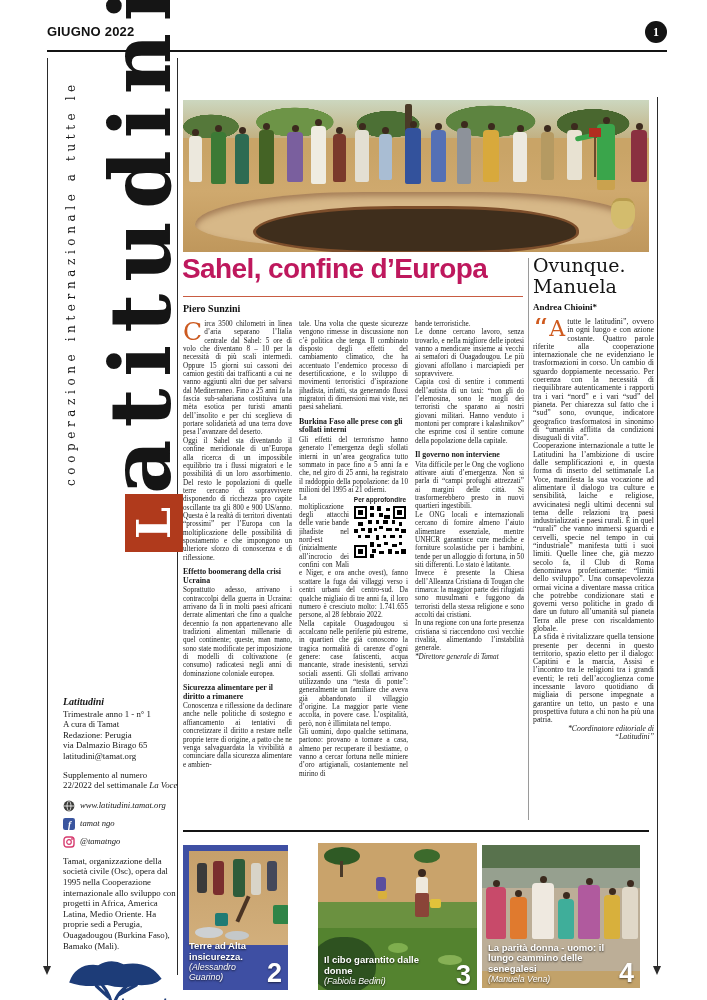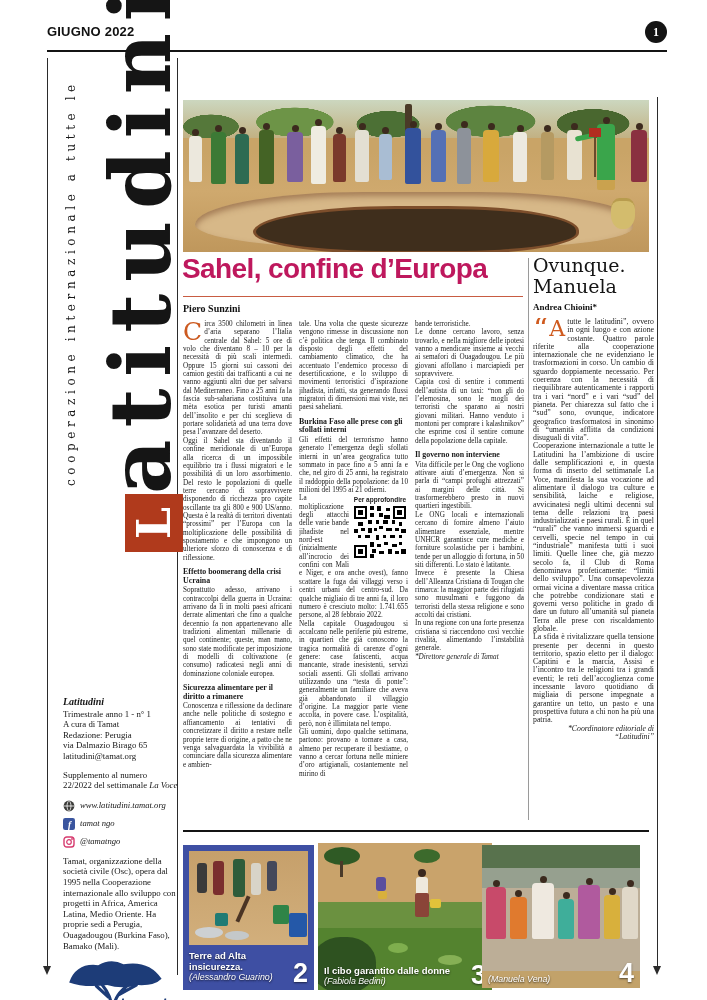--- a/index.html
+++ b/index.html
@@ -221,42 +221,42 @@
 <div class="abs ov-author">Andrea Chioini*</div>
 <div class="abs ovcol">
   <p><span class="oquote">“</span><span class="odrop">A</span><span>tutte le latitudini”, ovvero in ogni luogo e con azione costante. Quattro parole riferite alla cooperazione internazionale che ne evidenziano le trasformazioni in corso. Un cambio di sguardo doppiamente necessario. Per coerenza con la necessità di riequilibrare autenticamente i rapporti tra i vari “nord” e i vari “sud” del pianeta. Per chiarezza sul fatto che i “sud” sono, ovunque, indicatore geografico trasformatosi in sinonimo di “umanità afflitta da condizioni disuguali di vita”.</span></p>
   <p>Cooperazione internazionale a tutte le Latitudini ha l’ambizione di uscire dalle semplificazioni e, in questa forma di inserto del settimanale La Voce, manifesta la sua vocazione ad alimentare il dialogo tra culture e sensibilità, laiche e religiose, avvicinatesi negli ultimi decenni sul tema delle relazioni tra paesi industrializzati e paesi rurali. È in quel “rurali” che vanno immersi sguardi e cervelli, specie nel tempo in cui “industriale” manifesta tutti i suoi limiti. Quelle linee che, già mezzo secolo fa, il Club di Roma denominava profeticamente: “limiti dello sviluppo”. Una consapevolezza ormai vicina a diventare massa critica che potrebbe condizionare stati e governi verso politiche in grado di dare un futuro all’umanità sul pianeta Terra alle prese con riscaldamento globale.</p>
   <p>La sfida è rivitalizzare quella tensione presente per decenni in questo territorio, spazio eletto per il dialogo: Capitini e la marcia, Assisi e l’incontro tra le religioni tra i grandi eventi; le reti dell’accoglienza come incessante lavoro quotidiano di migliaia di persone impegnate a garantire un tetto, un pasto e una prospettiva futura a chi non ha più una patria.</p>
   <p class="ov-sig">*Coordinatore editoriale di “Latitudini”</p>
 </div>
 
 <div class="abs cards-rule"></div>
 
-<div class="card" style="left:183px;top:845px;width:131px;height:145px;background:#3e4fa3;">
+<div class="card" style="left:183px;top:845px;width:105px;height:145px;background:#3e4fa3;">
   <div class="card-photo" style="left:6px;top:6px;width:119px;height:94px;background:linear-gradient(#c6a06b,#d2af7c);">
     <span class="blob" style="left:8px;top:12px;width:10px;height:30px;background:#3a3a3a;border-radius:3px;"></span>
     <span class="blob" style="left:24px;top:10px;width:11px;height:34px;background:#7a2e2e;border-radius:3px;"></span>
     <span class="blob" style="left:44px;top:8px;width:12px;height:38px;background:#2e5c3a;border-radius:3px;"></span>
     <span class="blob" style="left:62px;top:12px;width:10px;height:32px;background:#d8d4c8;border-radius:3px;"></span>
     <span class="blob" style="left:78px;top:10px;width:10px;height:30px;background:#44485a;border-radius:3px;"></span>
     <span class="blob" style="left:52px;top:44px;width:4px;height:28px;background:#4a3424;transform:rotate(24deg);"></span>
     <span class="blob" style="left:26px;top:62px;width:13px;height:13px;background:#1f7b74;border-radius:2px;"></span>
     <span class="blob" style="left:84px;top:54px;width:16px;height:19px;background:#2f8447;border-radius:2px;"></span>
     <span class="blob" style="left:100px;top:62px;width:18px;height:24px;background:#2458a8;border-radius:2px;"></span>
     <span class="blob" style="left:6px;top:76px;width:28px;height:11px;background:#cdd0d2;border-radius:50%;"></span>
     <span class="blob" style="left:36px;top:80px;width:24px;height:9px;background:#c4c8ca;border-radius:50%;"></span>
   </div>
   <div class="card-caption" style="bottom:8px;">
     <div class="card-title">Terre ad Alta insicurezza.</div>
     <div class="card-credit">(Alessandro Guarino)</div>
   </div>
   <div class="card-num" style="bottom:2px;">2</div>
 </div>
 
-<div class="card" style="left:318px;top:843px;width:159px;height:147px;background:linear-gradient(#c9a36b 0 40%,#6b9140 40% 58%,#54832f 58% 100%);padding-left:15px;">
+<div class="card" style="left:318px;top:843px;width:159px;height:147px;background:linear-gradient(#c9a36b 0 40%,#6b9140 40% 58%,#54832f 58% 100%);">
   <div>
     <span class="blob" style="left:6px;top:4px;width:36px;height:18px;background:#2f5a25;border-radius:50%;"></span>
     <span class="blob" style="left:22px;top:18px;width:3px;height:16px;background:#4a3a28;"></span>
     <span class="blob" style="left:96px;top:6px;width:26px;height:14px;background:#3c6a2c;border-radius:50%;"></span>
     <span class="blob" style="left:58px;top:34px;width:10px;height:14px;background:#5a4e9e;border-radius:3px;"></span>
     <span class="blob" style="left:60px;top:48px;width:9px;height:8px;background:#d8b03c;border-radius:2px;"></span>
     <span class="blob" style="left:98px;top:34px;width:12px;height:17px;background:#efe9dc;border-radius:3px 3px 0 0;"></span>
     <span class="blob" style="left:97px;top:50px;width:14px;height:24px;background:#8a4438;border-radius:2px;"></span>
     <span class="blob" style="left:100px;top:26px;width:8px;height:8px;background:#3a281e;border-radius:50%;"></span>
     <span class="blob" style="left:112px;top:56px;width:11px;height:9px;background:#e2c23a;border-radius:2px;"></span>
@@ -275,20 +275,21 @@
   <div>
     <span class="fig" style="left:4px;top:42px;width:20px;height:52px;background:#c84a6a;"></span>
     <span class="fig" style="left:28px;top:52px;width:17px;height:42px;background:#e07a2e;"></span>
     <span class="fig" style="left:50px;top:38px;width:22px;height:56px;background:#efe9e0;"></span>
     <span class="fig" style="left:76px;top:54px;width:16px;height:40px;background:#3fae9a;"></span>
     <span class="fig" style="left:96px;top:40px;width:22px;height:54px;background:#b05a9e;"></span>
     <span class="fig" style="left:122px;top:50px;width:16px;height:44px;background:#d8b03c;"></span>
     <span class="fig" style="left:140px;top:42px;width:16px;height:52px;background:#e0d8c8;"></span>
   </div>
   <div class="card-caption">
+    <div class="card-title">La parità donna - uomo: il lungo cammino delle senegalesi</div>
     <div class="card-credit">(Manuela Vena)</div>
   </div>
   <div class="card-num">4</div>
 </div>
 
 <div class="abs info">
   <div class="pub-name">Latitudini</div>
   <div>Trimestrale anno 1 - n° 1</div>
   <div>A cura di Tamat</div>
   <div>Redazione: Perugia</div>

